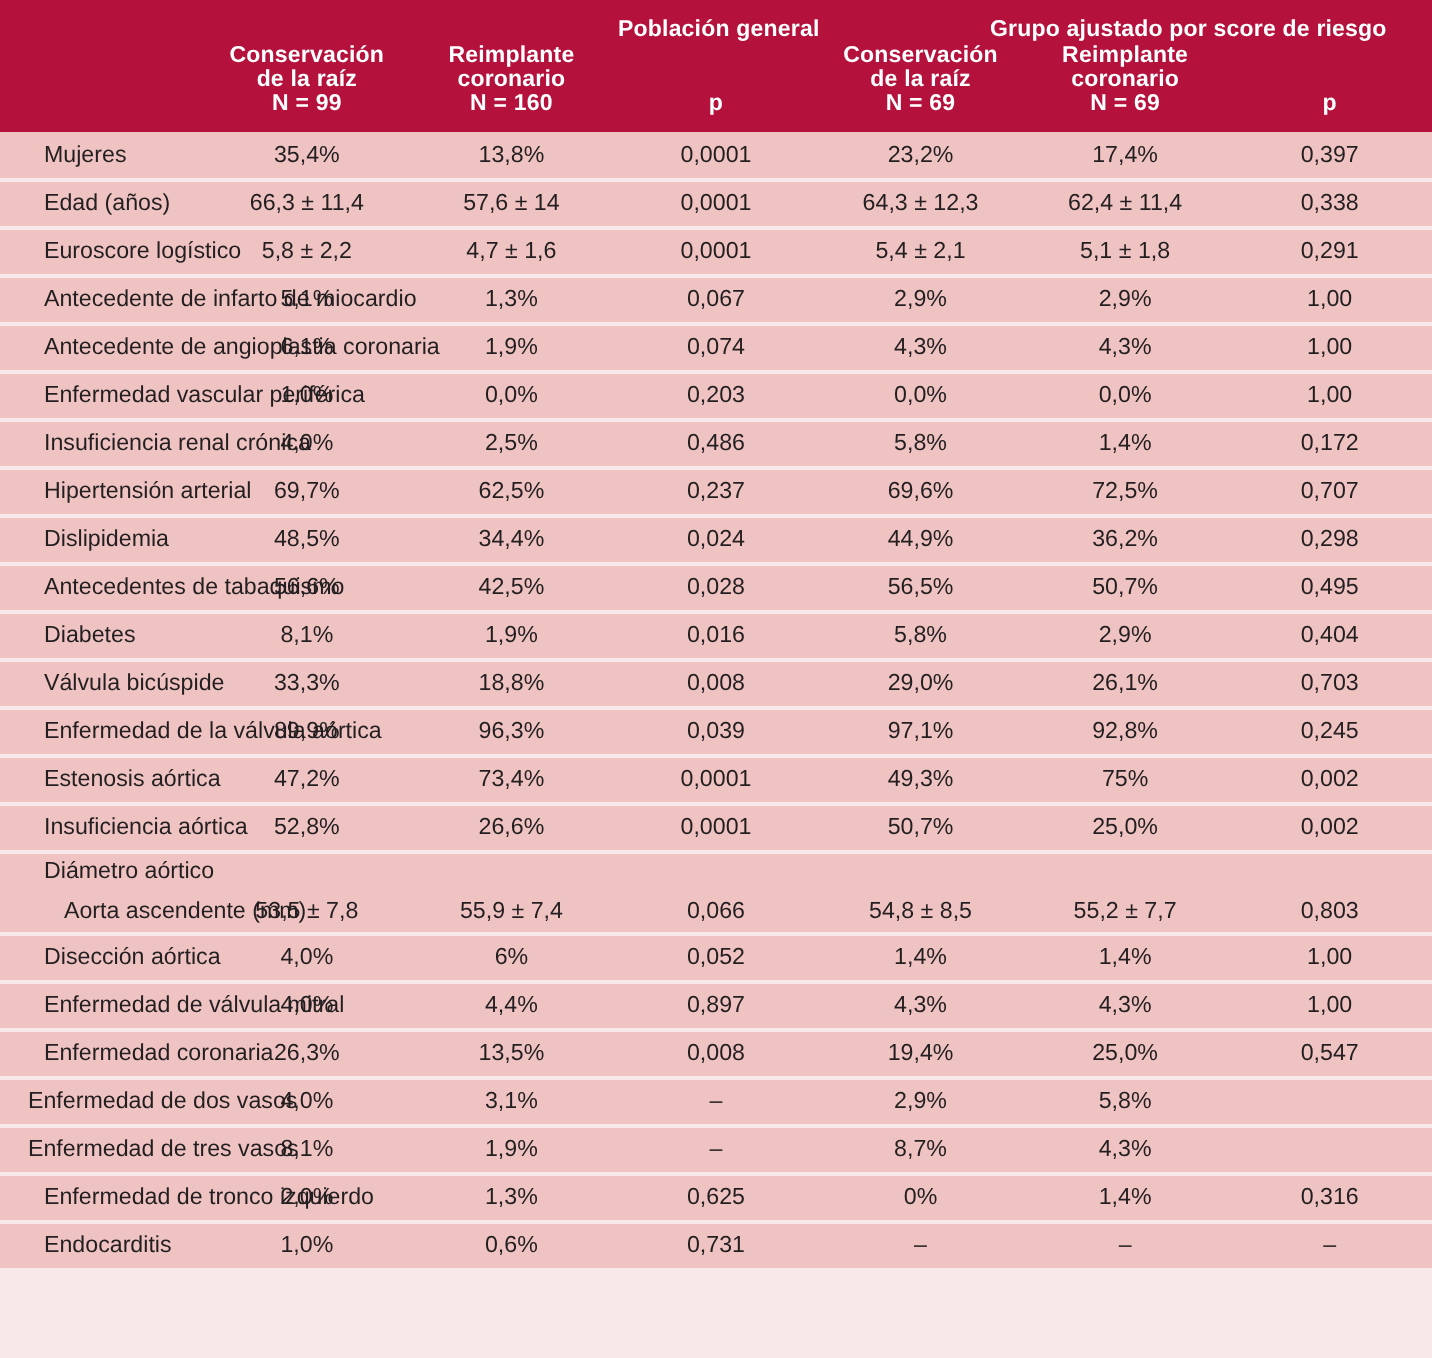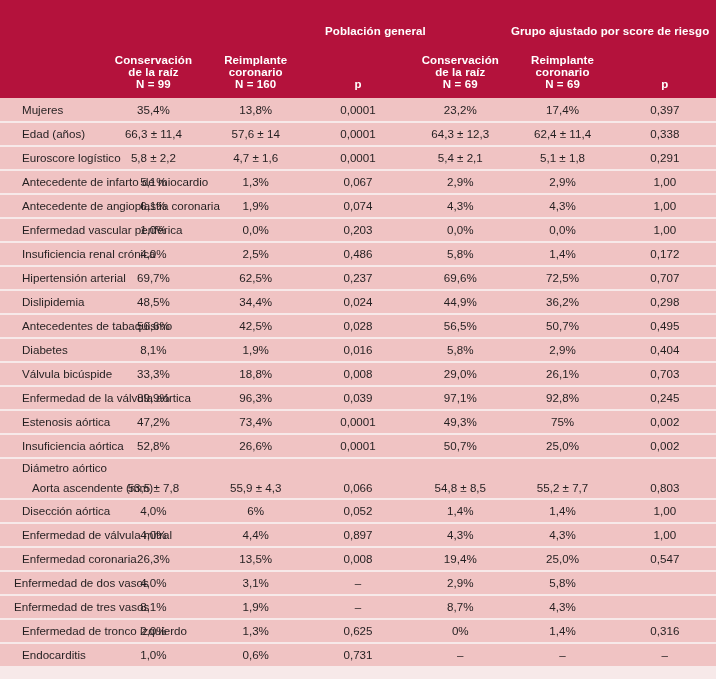--- a/index.html
+++ b/index.html
@@ -105,21 +105,21 @@
   tbody tr:last-child td { border-bottom:2px solid #f7e9e9;margin-top:44px; }
 </style>
 </head>
 <body>
 
 <div id="table-root">
 
   <table class="data-table">
     <thead>
       <tr class="grouphdr-row">
-        <th colspan="7" style="padding:16px;">
+        <th colspan="7" style="padding:0;">
           <div class="grouphdr-wrap">
             <span class="grouphdr" id="group-pobgeneral">Población general</span>
             <span class="grouphdr" id="group-ajustado">Grupo ajustado por score de riesgo</span>
           </div>
         </th>
       </tr>
       <tr class="header-row">
         <th class="hdr-label"></th>
 
         <th class="hdr-c1">
@@ -304,21 +304,21 @@
           <td class="num"></td>
           <td class="num"></td>
           <td class="num"></td>
           <td class="num"></td>
           <td class="num"></td>
           <td class="num"></td>
         </tr>
         <tr class="group-child-last">
           <td class="label">Aorta ascendente (mm)</td>
           <td class="num">53,5 ± 7,8</td>
-          <td class="num">55,9 ± 4,3</td>
+          <td class="num">55,9 ± 7,4</td>
           <td class="num">0,066</td>
           <td class="num">54,8 ± 8,5</td>
           <td class="num">55,2 ± 7,7</td>
           <td class="num">0,803</td>
         </tr>
         <tr>
           <td class="label">Disección aórtica</td>
           <td class="num">4,0%</td>
           <td class="num">6%</td>
           <td class="num">0,052</td>

